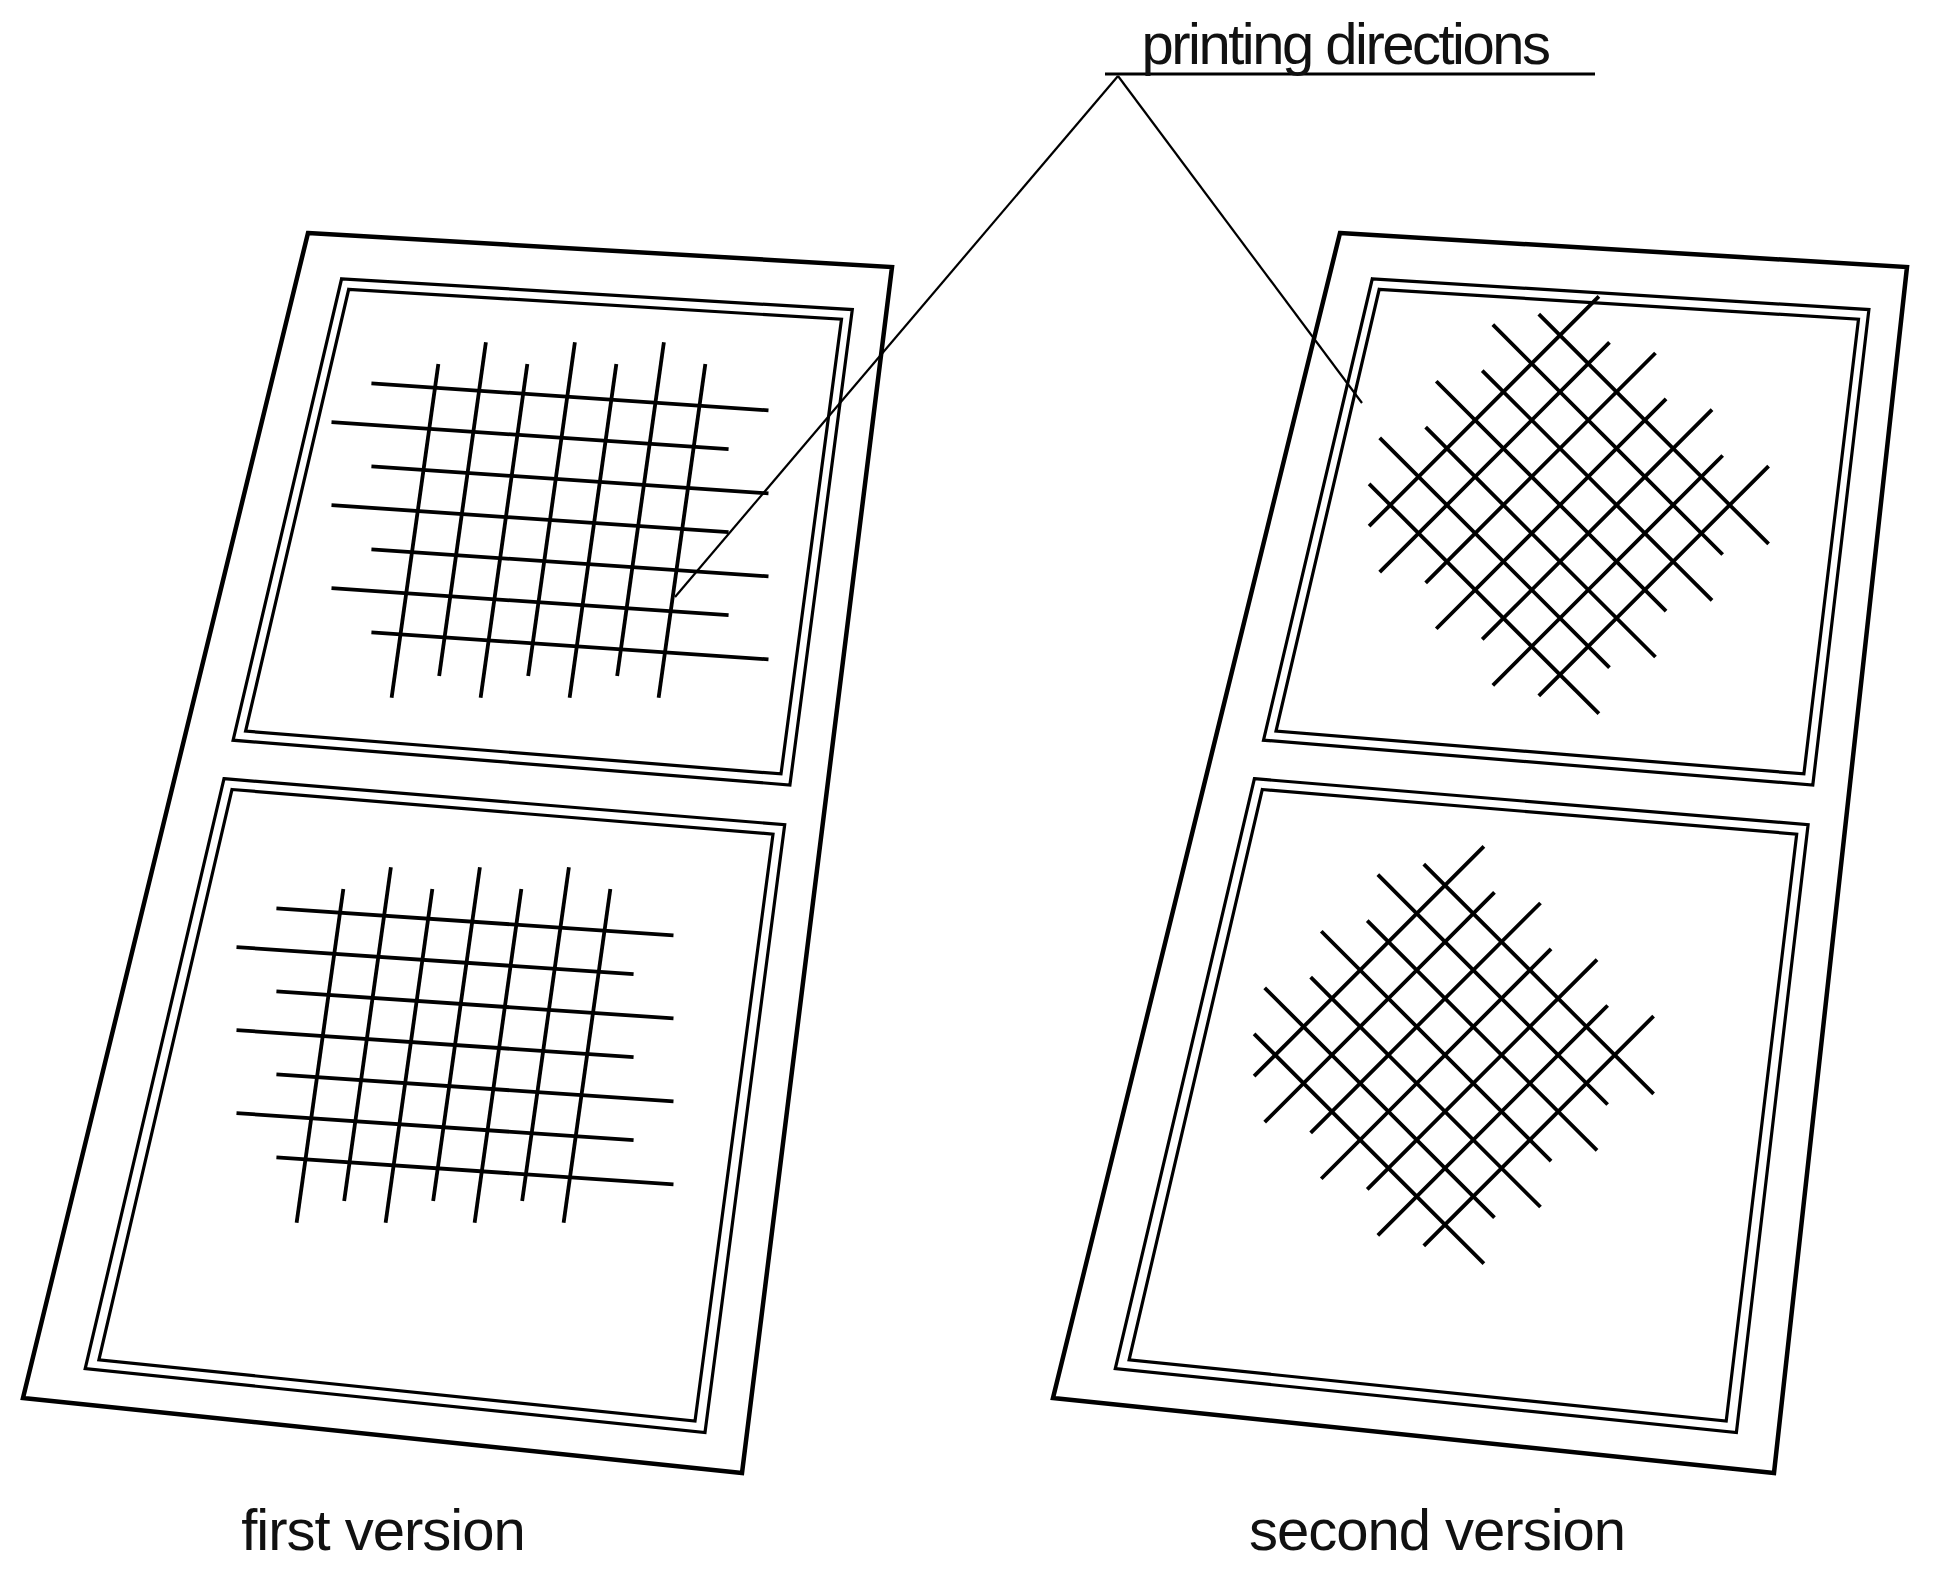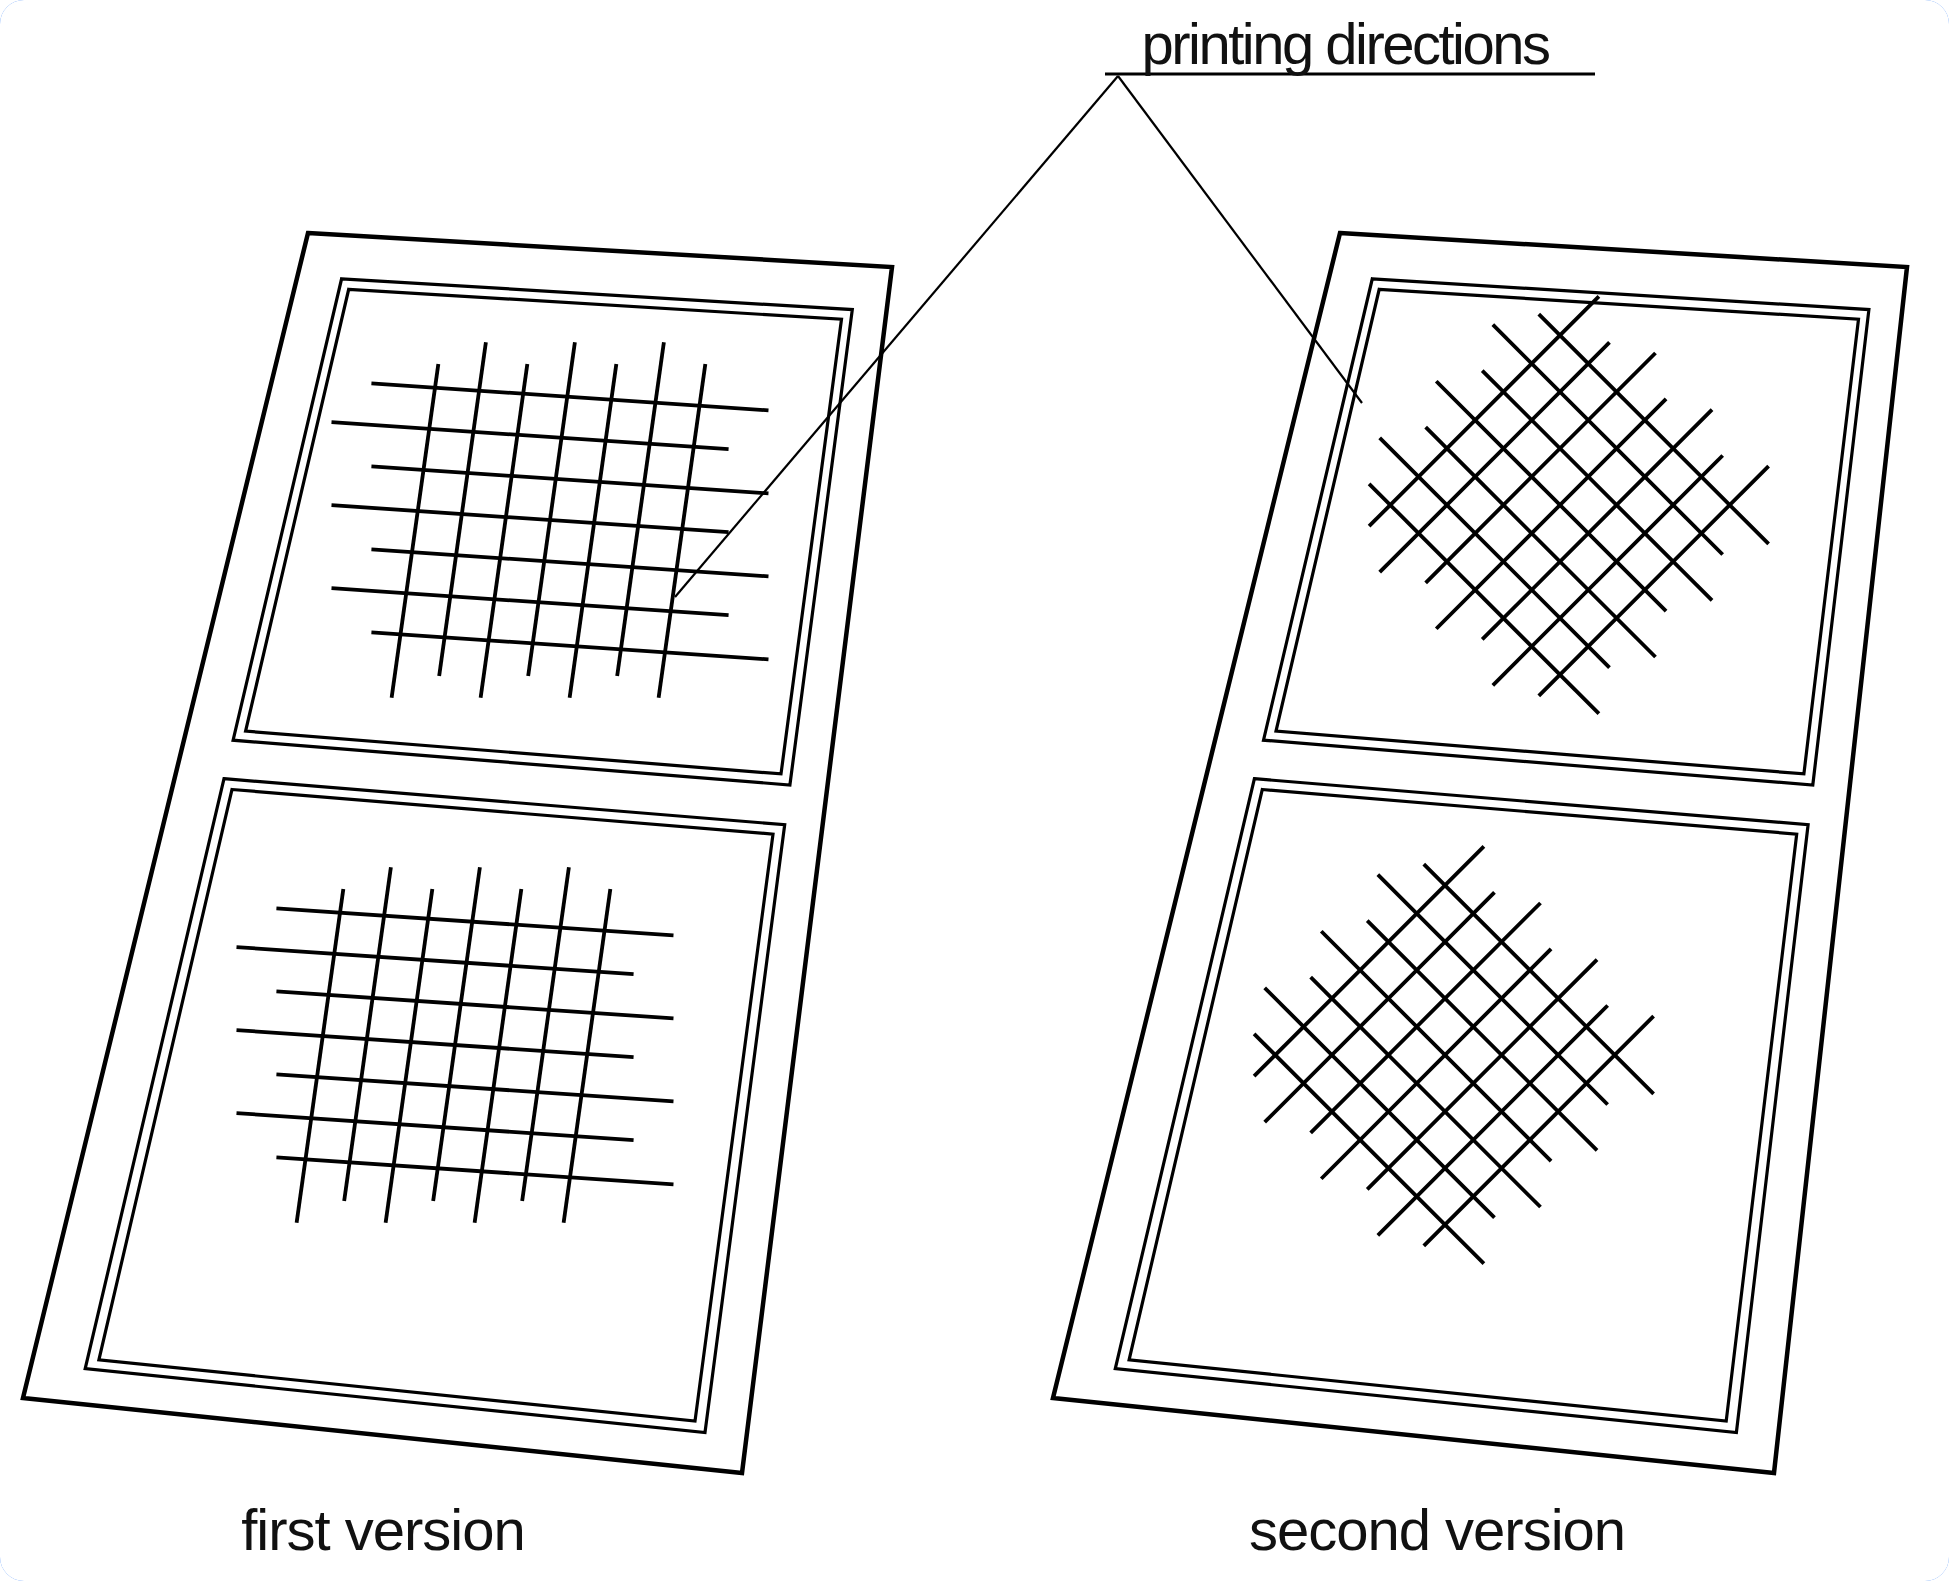--- a/index.html
+++ b/index.html
@@ -7,21 +7,20 @@
     padding: 0;
     background: #ffffff;
     font-family: "Liberation Sans", sans-serif;
   }
   .stage {
     width: 1949px;
     height: 1581px;
     position: relative;
     background: #3b82f6;
     overflow: hidden;
-    border-radius: 24px;
   }
   svg { display: block; }
   text {
     font-family: "Liberation Sans", sans-serif;
     fill: #111111;
   }
   .title-label {
     font-size: 58px;
     letter-spacing: -2.5px;
   }

